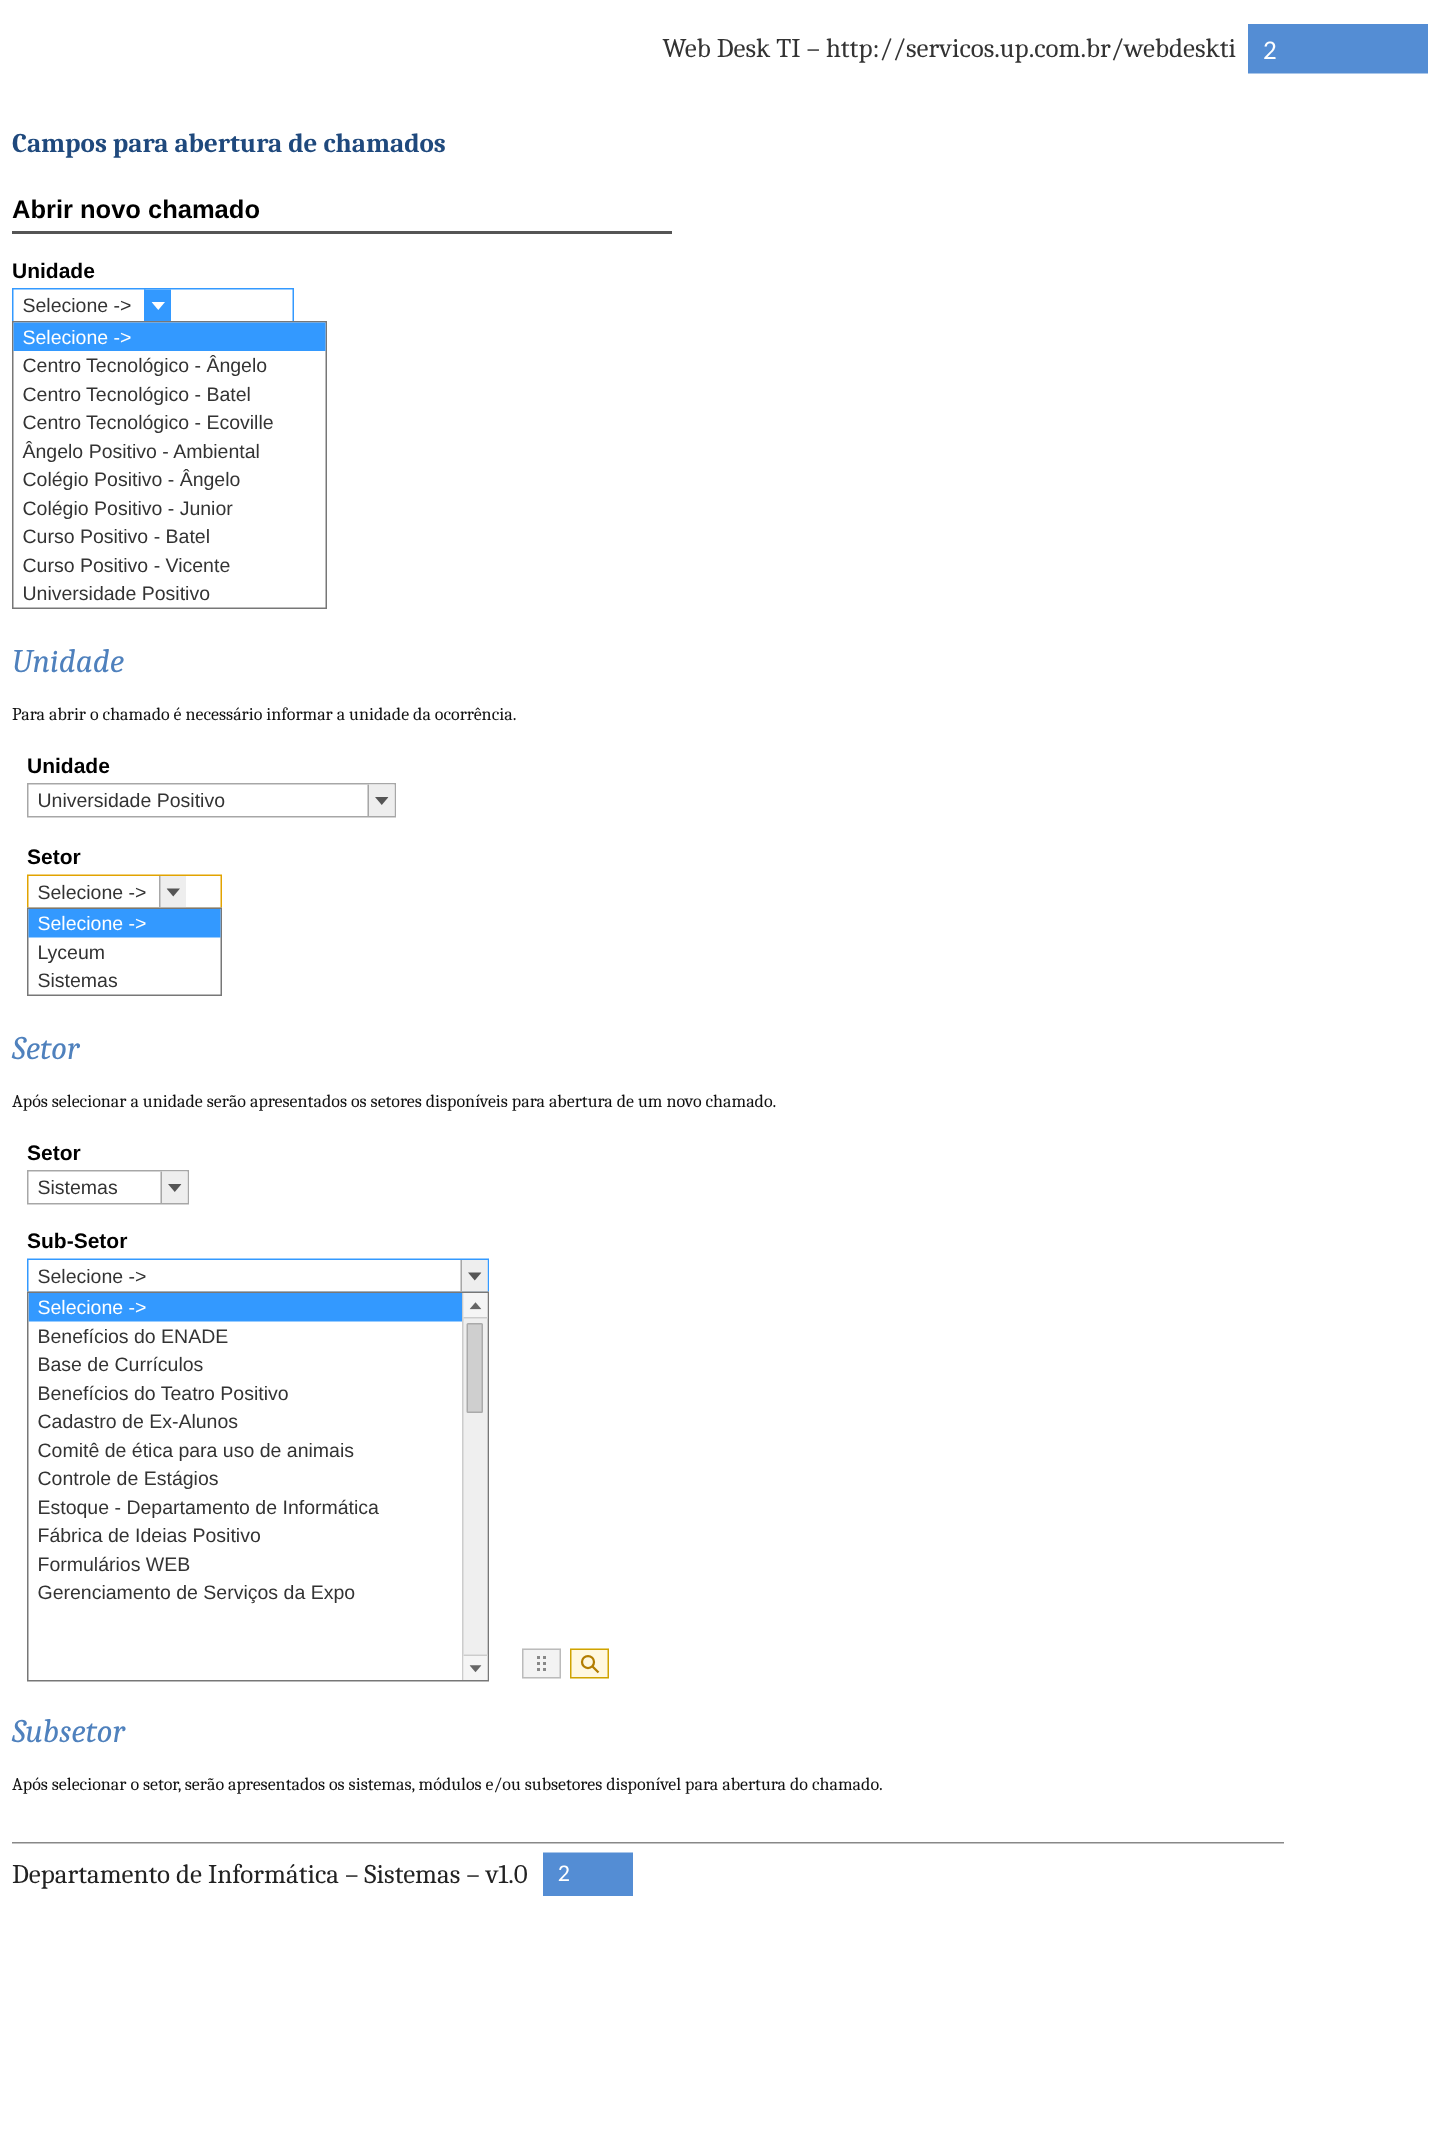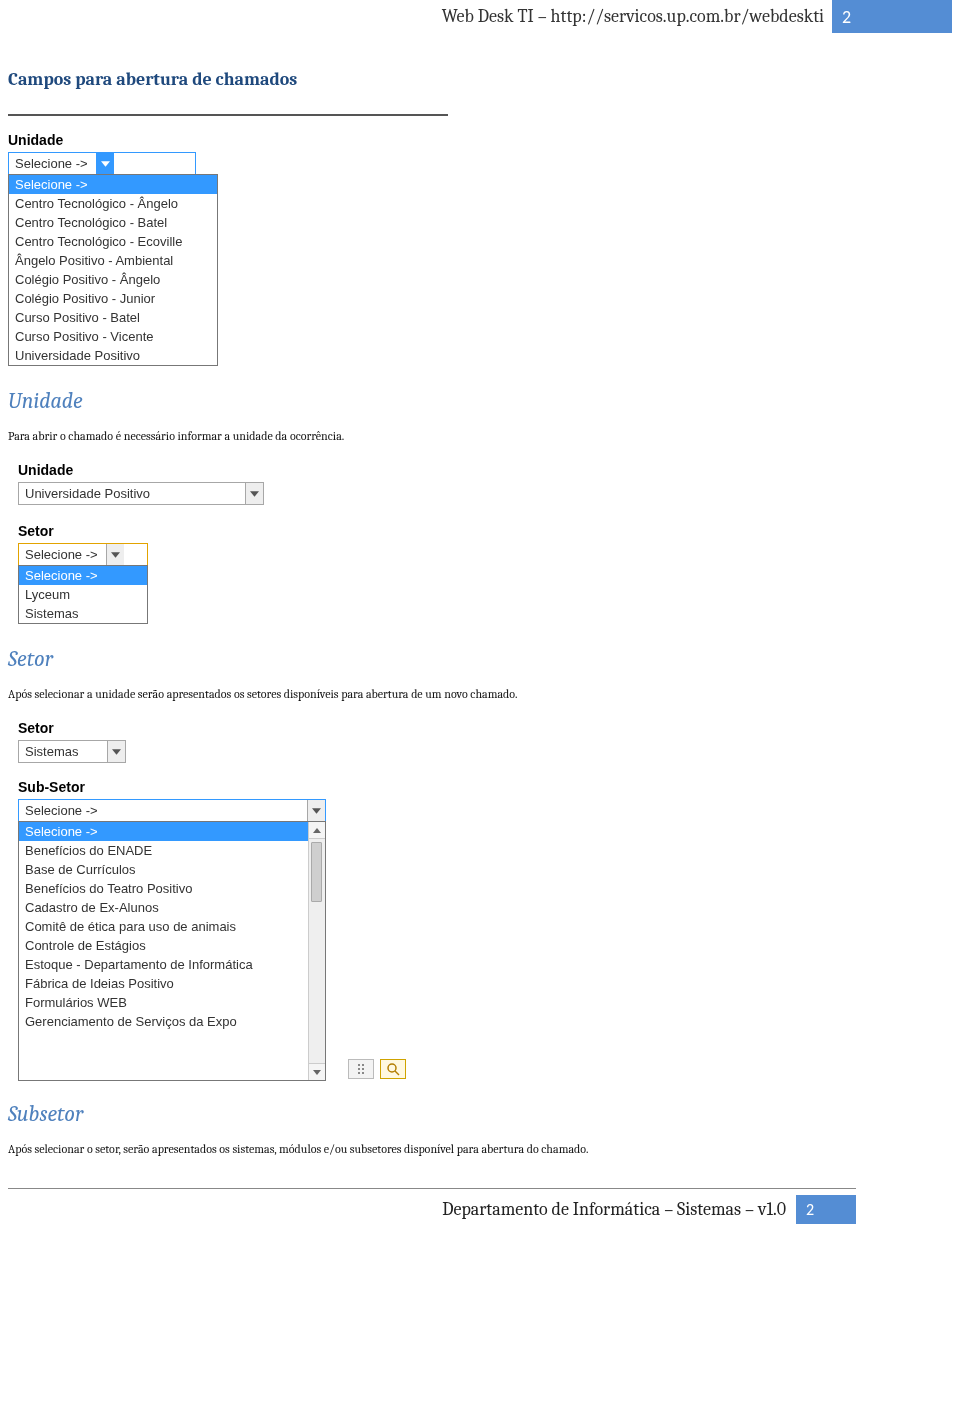--- a/index.html
+++ b/index.html
@@ -4,21 +4,21 @@
 <style>
   * { box-sizing: border-box; }
   body {
     margin: 0;
     padding: 0;
     font-family: "Segoe UI", "Calibri", Arial, sans-serif;
     background: #fff;
     color: #000;
     width: 960px;
   }
-  .page { padding: 0 8px 20px 8px; }
+  .page { padding: 16px 8px 20px 8px; }
 
   
   .hdr { display: flex; align-items: stretch; margin-bottom: 30px; }
   .hdr-title {
     flex: 1; text-align: right; font-family: Cambria, Georgia, serif;
     font-size: 18px; color: #333; padding: 6px 8px 6px 0;
   }
   .hdr-badge {
     width: 120px; background: #548dd4; color: #fff; font-size: 18px;
     display: flex; align-items: center; padding-left: 10px;
@@ -91,21 +91,21 @@
   .wbox-pad { padding-left: 10px; }
 
   .strayrow {
     display:flex; gap:6px; align-items:center; margin-left:330px; margin-top:-22px;
   }
   .tinybox { width:26px; height:20px; background:#f3f3f3; border:1px solid #bbb; }
   .tinybox.search { display:flex; align-items:center; justify-content:center; background:#fff8e0; border-color:#cfa300; }
 
   
   .ftr-rule { border-top: 1px solid #888; margin: 30px 96px 6px 0; }
-  .ftr { display:flex; align-items:stretch; justify-content:flex-end; padding-right:96px; }
+  .ftr { display:flex; align-items:stretch; justify-content:flex-start; padding-right:96px; }
   .ftr-text {
     font-family: Cambria, Georgia, serif; font-size: 18px; color:#222;
     padding: 4px 10px 4px 0;
   }
   .ftr-badge {
     width: 60px; background:#548dd4; color:#fff; font-size:16px;
     display:flex; align-items:center; padding-left:10px;
   }
 </style>
 </head>
@@ -114,20 +114,21 @@
 <div class="page">
 
   <div class="hdr">
     <div class="hdr-title">Web Desk TI – http://servicos.up.com.br/webdeskti</div>
     <div class="hdr-badge">2</div>
   </div>
 
   <h1 class="section">Campos para abertura de chamados</h1>
 
   <div class="img-group">
+    <div class="form-title">Abrir novo chamado</div>
     <div class="hr-thin"></div>
 
     <div class="field-label">Unidade</div>
     <div class="dropdown open blue" style="width:188px">
       <div class="dd-val">Selecione -&gt;</div>
       <div class="dd-btn">
         <svg viewBox="0 0 10 6">
             <path d="M0 0 L10 0 L5 6 Z" fill="#fff"></path>
           </svg>
       </div>

